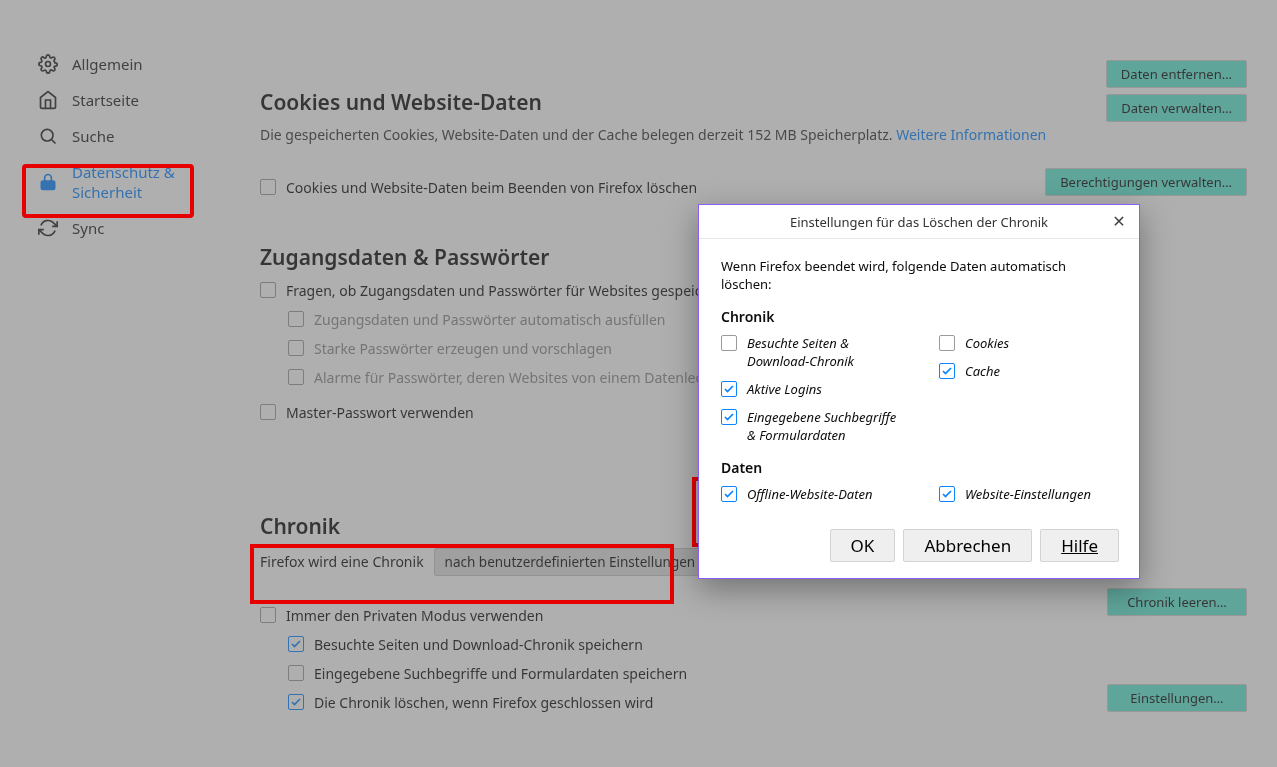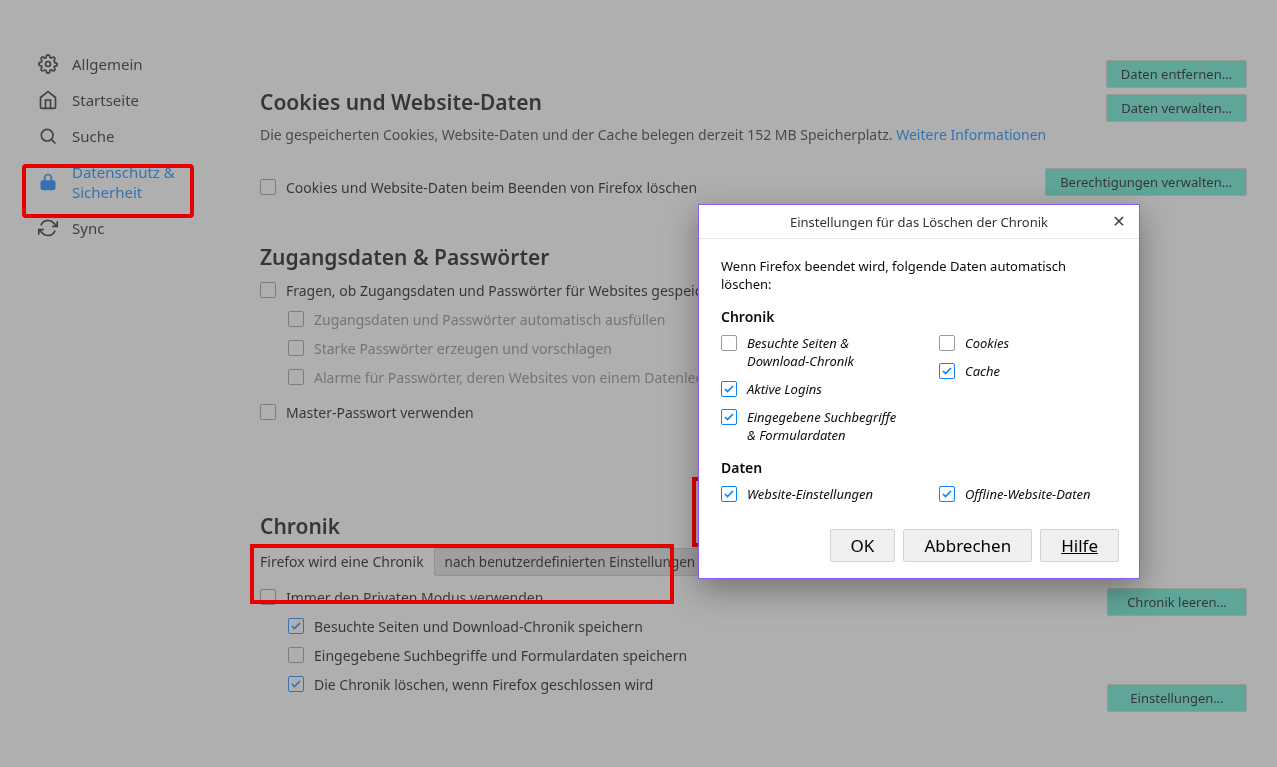--- a/index.html
+++ b/index.html
@@ -163,21 +163,21 @@
 
     <div class="section-h">Chronik</div>
 
     <div class="row">
       <div style="flex:1;display:flex;align-items:center;gap:10px;">
         <span>Firefox wird eine Chronik</span>
         <span class="select">nach benutzerdefinierten Einstellungen anlegen</span>
       </div>
     </div>
 
-    <div class="row" style="align-items:flex-start">
+    <div class="row" style="align-items:flex-end">
       <div class="opts" style="flex:1;margin-top:12px">
         <label class="opt">
           <span class="cb"></span>
           <span>Immer den Privaten Modus verwenden</span>
         </label>
         <label class="opt sub">
           <span class="cb checked">
               <svg width="12" height="12" viewBox="0 0 24 24" fill="none" stroke="#0a84ff" stroke-width="3.5">
                 <polyline points="20 6 9 17 4 12"></polyline>
               </svg>
@@ -257,31 +257,31 @@
     </div>
     <div class="d-sub">Daten</div>
     <div class="d-cols" style="margin-bottom:10px">
       <div class="d-col">
         <label class="d-opt">
           <span class="cb checked">
               <svg width="12" height="12" viewBox="0 0 24 24" fill="none" stroke="#0a84ff" stroke-width="3.5">
                 <polyline points="20 6 9 17 4 12"></polyline>
               </svg>
             </span>
+          <span>Offline-Website-Daten</span>
+        </label>
+      </div>
+      <div class="d-col">
+        <label class="d-opt">
+          <span class="cb checked">
+              <svg width="12" height="12" viewBox="0 0 24 24" fill="none" stroke="#0a84ff" stroke-width="3.5">
+                <polyline points="20 6 9 17 4 12"></polyline>
+              </svg>
+            </span>
           <span>Website-Einstellungen</span>
-        </label>
-      </div>
-      <div class="d-col">
-        <label class="d-opt">
-          <span class="cb checked">
-              <svg width="12" height="12" viewBox="0 0 24 24" fill="none" stroke="#0a84ff" stroke-width="3.5">
-                <polyline points="20 6 9 17 4 12"></polyline>
-              </svg>
-            </span>
-          <span>Offline-Website-Daten</span>
         </label>
       </div>
     </div>
   </div>
   <div class="dialog-footer">
     <button class="dbtn">OK</button>
     <button class="dbtn">Abbrechen</button>
     <button class="dbtn"><span class="u">Hilfe</span></button>
   </div>
 </div>

